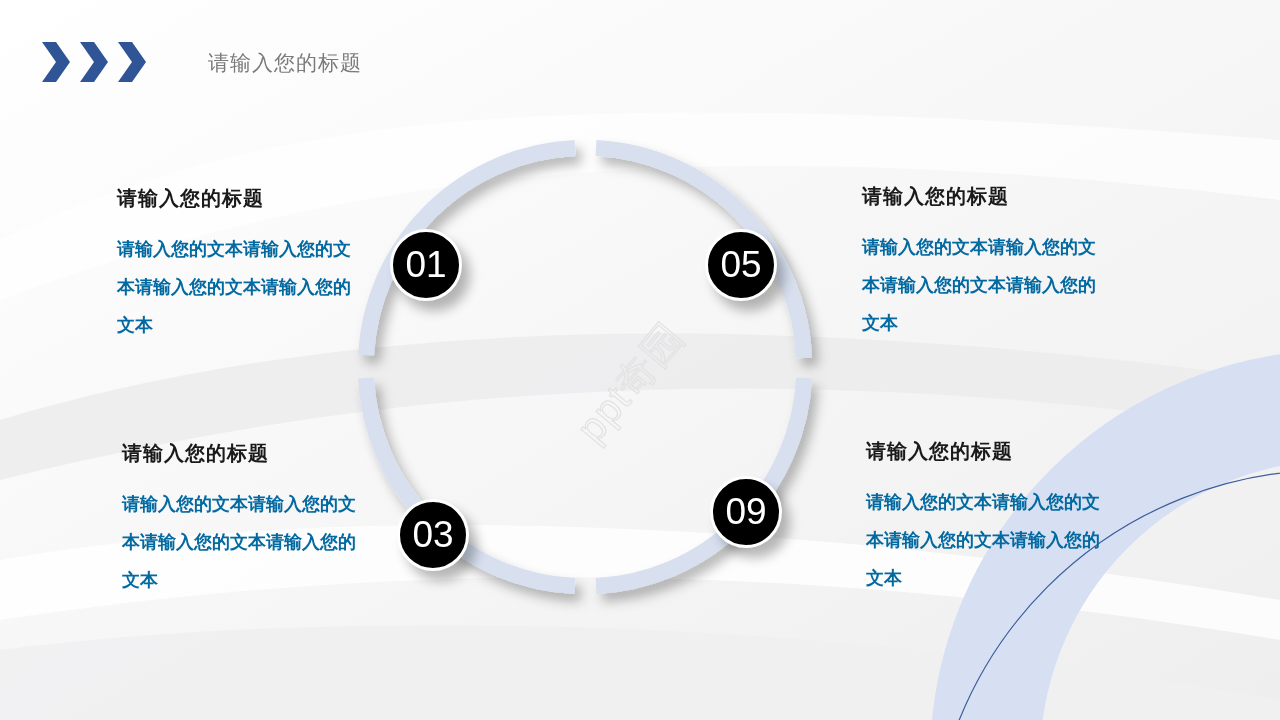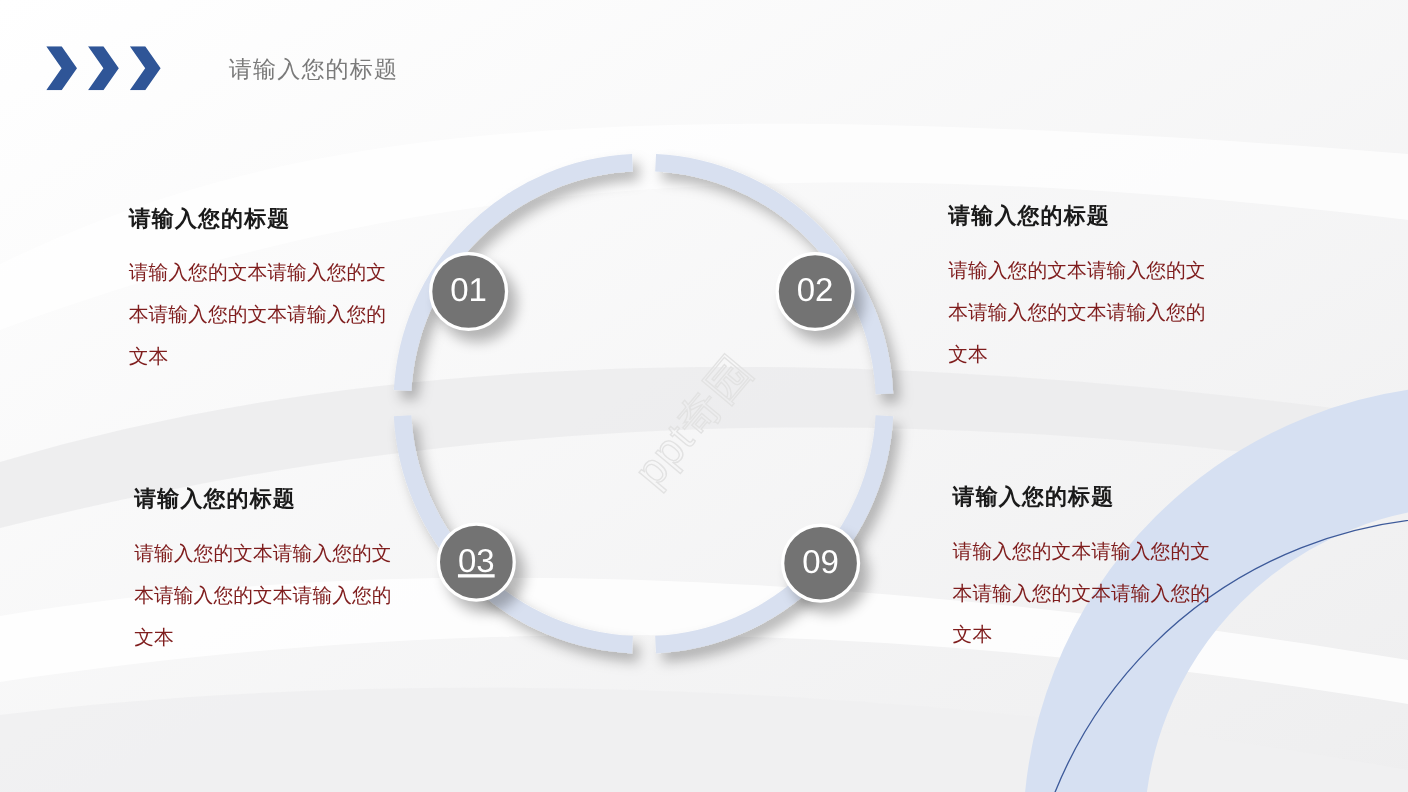--- a/index.html
+++ b/index.html
@@ -11,34 +11,34 @@
   .bg { position: absolute; inset: 0; }
   .header-arrows { position: absolute; left: 42px; top: 42px; width: 108px; height: 40px; }
   .page-title {
     position: absolute; left: 208px; top: 49px;
     font-family: "DejaVu Serif", "Liberation Serif", serif;
     font-size: 21px; color: #7a7a7a; letter-spacing: 1px;
   }
   .ring { position: absolute; left: 0; top: 0; width: 1280px; height: 720px; }
   .num {
     position: absolute; width: 72px; height: 72px; border-radius: 50%;
-    background: #737373; border: 3px solid #ffffff;
+    background: #000000; border: 3px solid #ffffff;
     box-shadow: 8px 10px 12px rgba(0,0,0,0.28);
     color: #ffffff; font-family: "Liberation Sans", sans-serif;
-    font-size: 30px; display: flex; align-items: center; justify-content: center;
+    font-size: 37px; display: flex; align-items: center; justify-content: center;
     box-sizing: border-box;
   }
   .block { position: absolute; width: 250px; }
   .block-title {
     font-family: "DejaVu Serif", "Liberation Serif", serif;
     font-weight: bold; font-size: 20px; color: #1a1a1a; margin-bottom: 18px; letter-spacing: 1px;
   }
   .block-text {
     font-family: "DejaVu Sans", "Liberation Sans", sans-serif;
-    font-size: 18px; line-height: 38px; color: #7f1d1d; width: 240px;
+    font-size: 18px; line-height: 38px; color: #0369a1; width: 240px; font-weight: bold;
   }
   .watermark {
     position: absolute; left: 560px; top: 355px; transform: rotate(-50deg);
     font-family: "Liberation Sans", sans-serif; font-size: 40px; color: transparent;
     -webkit-text-stroke: 1.2px #e2e2e2; letter-spacing: 1px;
   }
 </style>
 </head>
 <body>
 
@@ -77,22 +77,22 @@
   <g fill="none" stroke="#d8e0f0" stroke-width="16" filter="url(#sh)">
 
     <path d="M 366 355 A 219 219 0 0 1 575 148"></path>
     <path d="M 596 148 A 219 219 0 0 1 804 358"></path>
     <path d="M 366 378 A 219 219 0 0 0 575 586"></path>
     <path d="M 804 378 A 219 219 0 0 1 596 586"></path>
   </g>
 </svg>
 
 <div class="num" style="left:390px; top:229px;">01</div>
-<div class="num" style="left:705px; top:229px;">02</div>
-<div class="num" style="left:397px; top:475px;text-decoration:underline;">03</div>
+<div class="num" style="left:705px; top:229px;">05</div>
+<div class="num" style="left:397px; top:499px;">03</div>
 <div class="num" style="left:710px; top:476px;">09</div>
 
 <div class="block" style="left:117px; top:185px;">
   <div class="block-title">请输入您的标题</div>
   <div class="block-text">请输入您的文本请输入您的文本请输入您的文本请输入您的文本</div>
 </div>
 <div class="block" style="left:862px; top:183px;">
   <div class="block-title">请输入您的标题</div>
   <div class="block-text">请输入您的文本请输入您的文本请输入您的文本请输入您的文本</div>
 </div>

